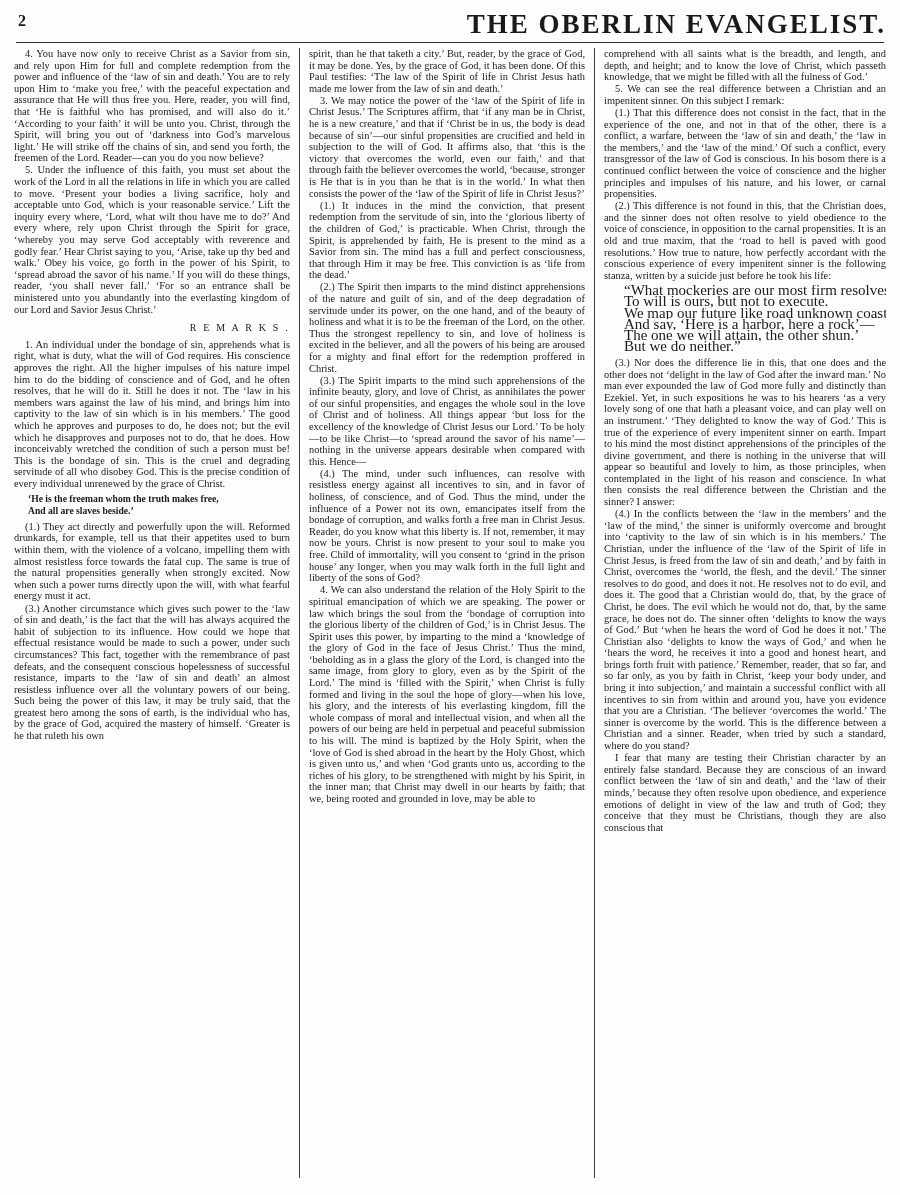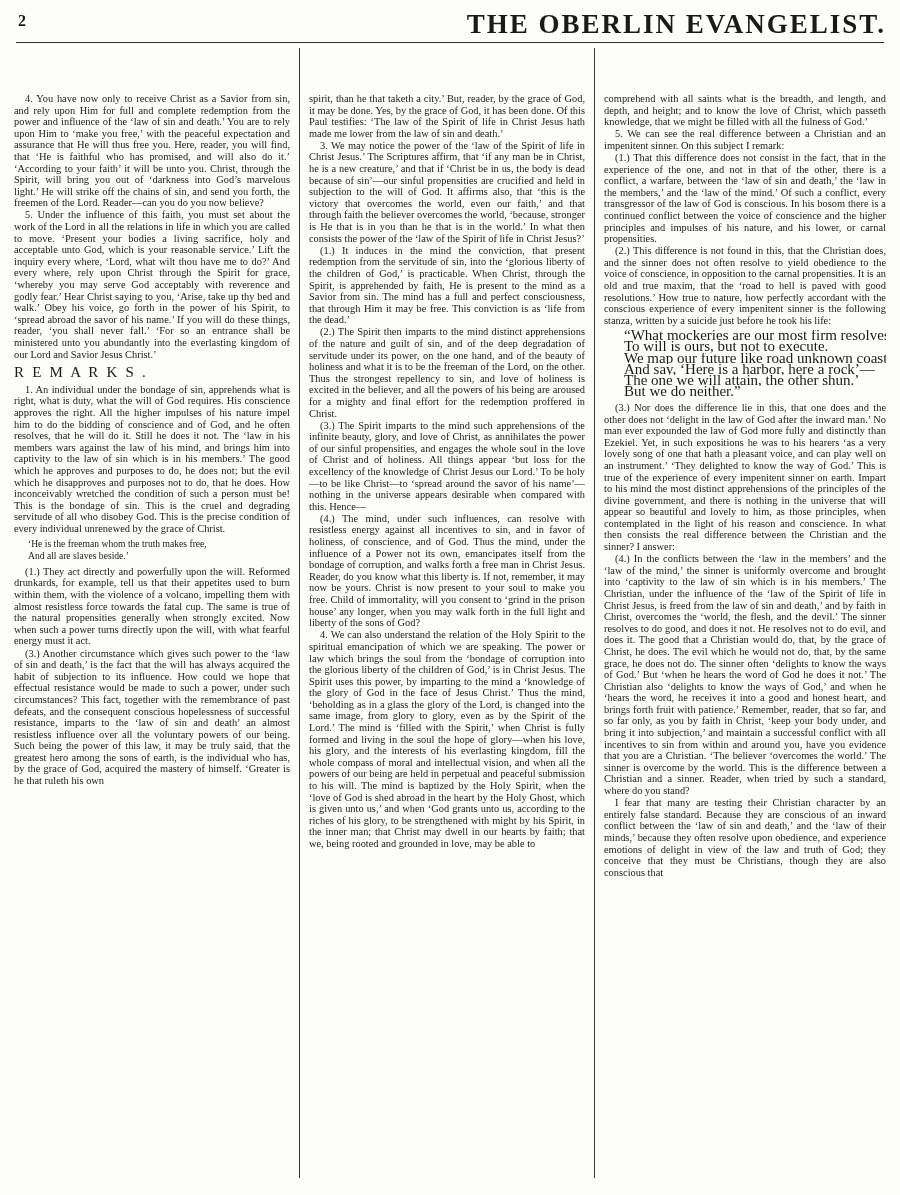--- a/index.html
+++ b/index.html
@@ -55,48 +55,47 @@
     height: 1130px;
     align-items: stretch;
   }
   .col {
     width: 282px;
     box-sizing: border-box;
     font-size: 10.4px;
     line-height: 11.6px;
     text-align: justify;
     hyphens: auto;
-    margin-top: 45px;
   }
   .col-sep {
     width: 0;
     border-left: 1px solid #3a3a35;
     margin: 0 9px;
   }
   p {
     margin: 0 0 0.5px 0;
     text-indent: 11px;
   }
   p.noindent { text-indent: 0; }
   .sec-head {
-    text-align: left;
-    font-size: 15px;
+    text-align: right;
+    font-size: 10px;
     letter-spacing: 2.2px;
     margin: 7px 0 5px 0;
     text-indent: 0;
     font-variant: small-caps;
   }
   .verse {
     margin: 4px 0 5px 0;
     font-size: 9.6px;
     line-height: 11.2px;
     text-indent: 0;
     padding-left: 14px;
   }
-  .verse div { text-indent: 0; }
+  .verse div { text-indent: 0; font-weight: bold; }
   .quote-block {
     margin: 4px 0 5px 0;
     font-size: 15px;
     line-height: 11.1px;
     text-indent: 0;
     padding-left: 20px;
   }
   .quote-block div { text-indent: 0; white-space: nowrap; overflow: hidden; }
 </style>
 </head>

